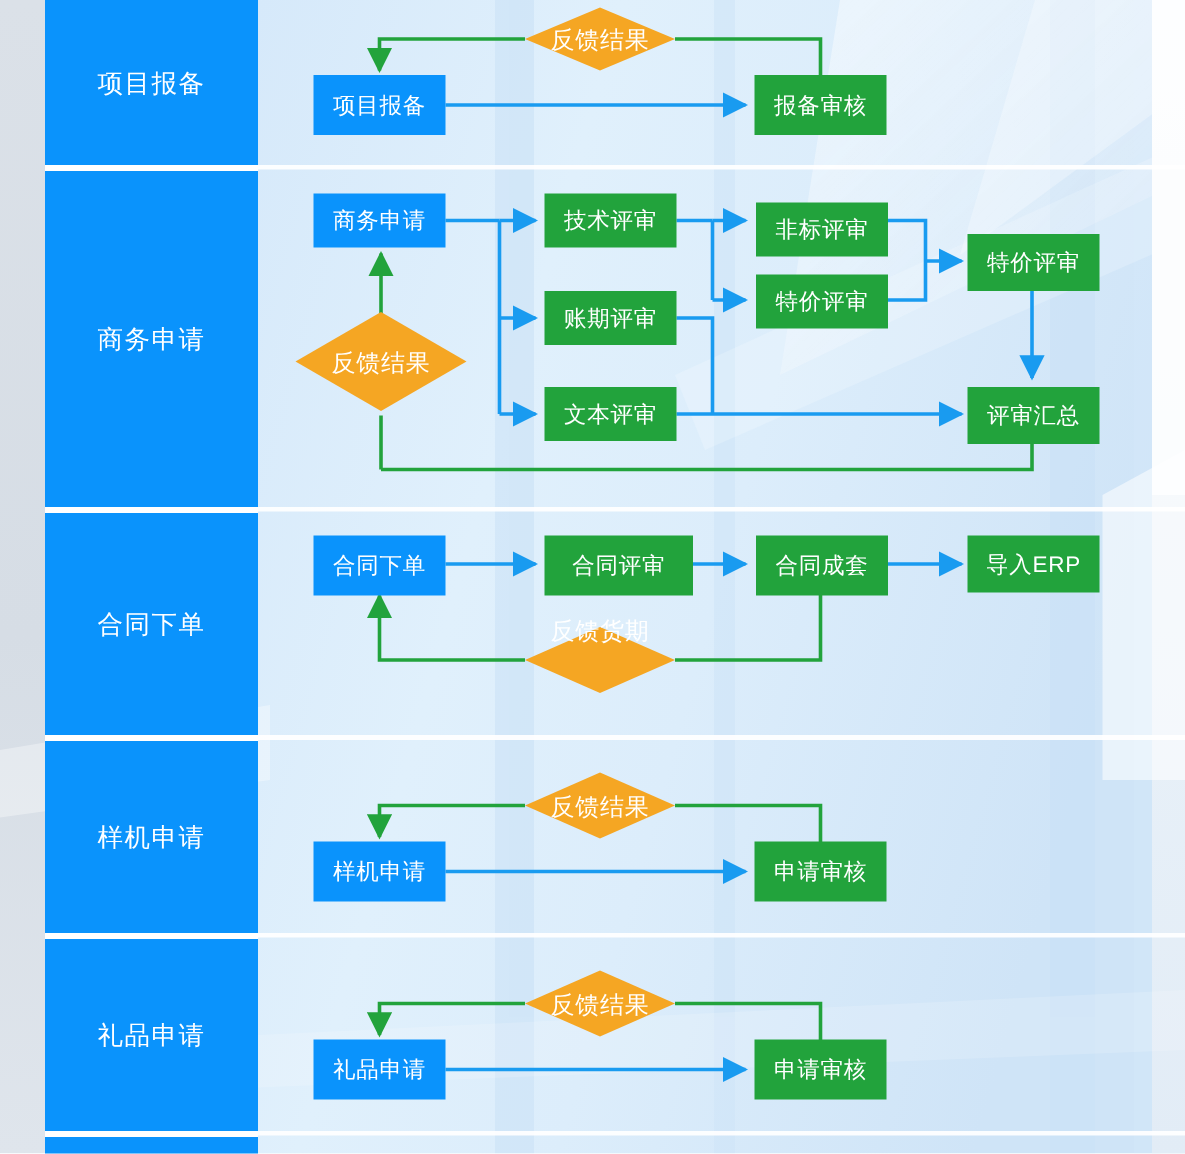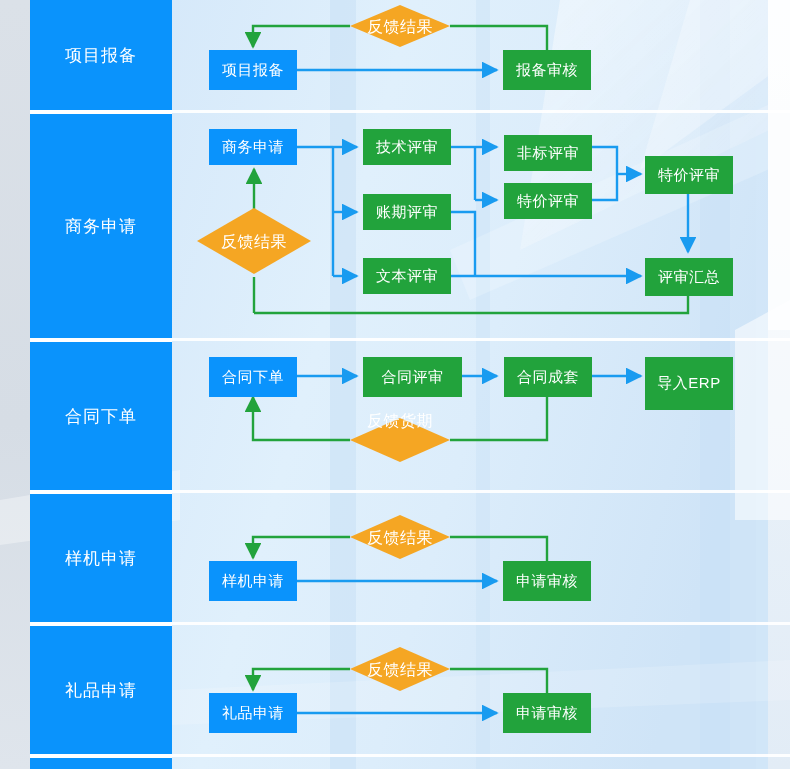--- a/index.html
+++ b/index.html
@@ -297,21 +297,21 @@
 
   <div class="node blue" style="left:209px;top:357px;width:88px;height:40px">
     <span>合同下单</span>
   </div>
   <div class="node green" style="left:363px;top:357px;width:99px;height:40px">
     <span>合同评审</span>
   </div>
   <div class="node green" style="left:504px;top:357px;width:88px;height:40px">
     <span>合同成套</span>
   </div>
-  <div class="node green" style="left:645px;top:357px;width:88px;height:53px">
+  <div class="node green" style="left:645px;top:357px;width:88px;height:38px">
     <span>导入ERP</span>
   </div>
   <div class="diamond-label" style="left:350px;top:408px;width:100px;height:24px">
     <span>反馈货期</span>
   </div>
 
   <div class="node blue" style="left:209px;top:561px;width:88px;height:40px">
     <span>样机申请</span>
   </div>
   <div class="node green" style="left:503px;top:561px;width:88px;height:40px">

